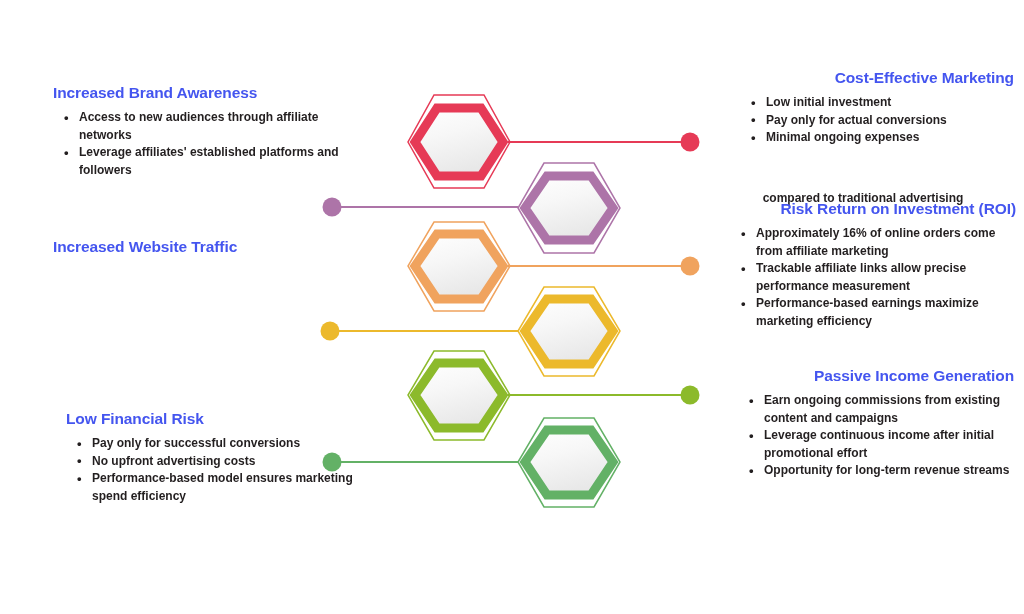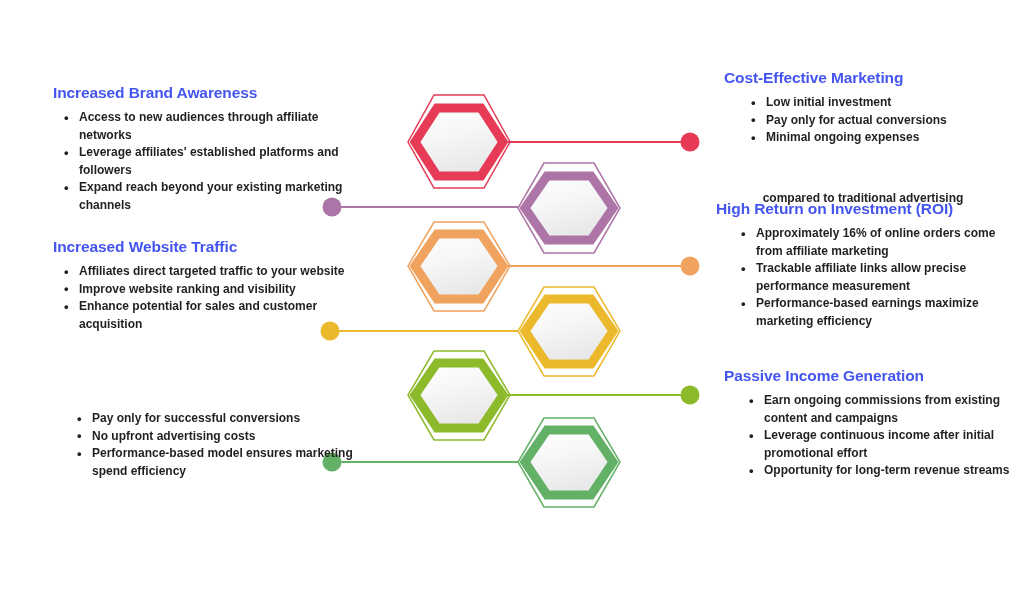--- a/index.html
+++ b/index.html
@@ -45,21 +45,21 @@
     font-size:13px;
     color:#231f20;
   }
 
   
   .left h3{text-align:left;}
   .left ul{padding-left:26px;}
   .left li::before{left:-15px;}
 
   
-  .right h3{text-align:left;}
+  .right h3{text-align:right;}
   .right ul{padding-left:40px;}
   .right li::before{left:-15px;}
 
   .b1{left:53px;  top:84px;  width:300px;}
   .b2{left:53px;  top:238px; width:300px;}
   .b3{left:66px;  top:410px; width:300px;}
 
   .b4{left:724px; top:69px;  width:290px;}
   .b5{left:716px; top:200px; width:300px;}
   .b6{left:724px; top:367px; width:290px;}
@@ -137,53 +137,48 @@
         <circle cx="332" cy="462" r="9.5" fill="#63b166"></circle>
       </g>
     </svg>
   </div>
 
   <div class="block left b1">
     <h3>Increased Brand Awareness</h3>
     <ul>
       <li>Access to new audiences through affiliate networks</li>
       <li>Leverage affiliates' established platforms and followers</li>
-      <li>Expand reach beyond your existing marketing channels</li>
     </ul>
   </div>
 
   <div class="block left b2">
     <h3>Increased Website Traffic</h3>
-    <ul>
-      <li>Affiliates direct targeted traffic to your website</li>
-      <li>Improve website ranking and visibility</li>
-      <li>Enhance potential for sales and customer acquisition</li>
-    </ul>
   </div>
 
   <div class="block left b3">
+    <h3>Low Financial Risk</h3>
     <ul>
       <li>Pay only for successful conversions</li>
       <li>No upfront advertising costs</li>
       <li>Performance-based  model  ensures marketing spend efficiency</li>
     </ul>
   </div>
 
   <div class="block right b4">
     <h3>Cost-Effective Marketing</h3>
     <ul>
       <li>Low initial investment</li>
       <li>Pay only for actual conversions</li>
       <li>Minimal ongoing expenses</li>
       <li class="wrapline">compared to traditional advertising</li>
     </ul>
   </div>
 
   <div class="block right b5">
-    <h3>High Return on Investment (ROI)</h3>
+    <h3>Risk Return on Investment (ROI)</h3>
     <ul>
       <li>Approximately 16% of online orders come from affiliate marketing</li>
       <li>Trackable affiliate links allow precise performance measurement</li>
       <li>Performance-based earnings maximize marketing efficiency</li>
     </ul>
   </div>
 
   <div class="block right b6">
     <h3>Passive Income Generation</h3>
     <ul>

